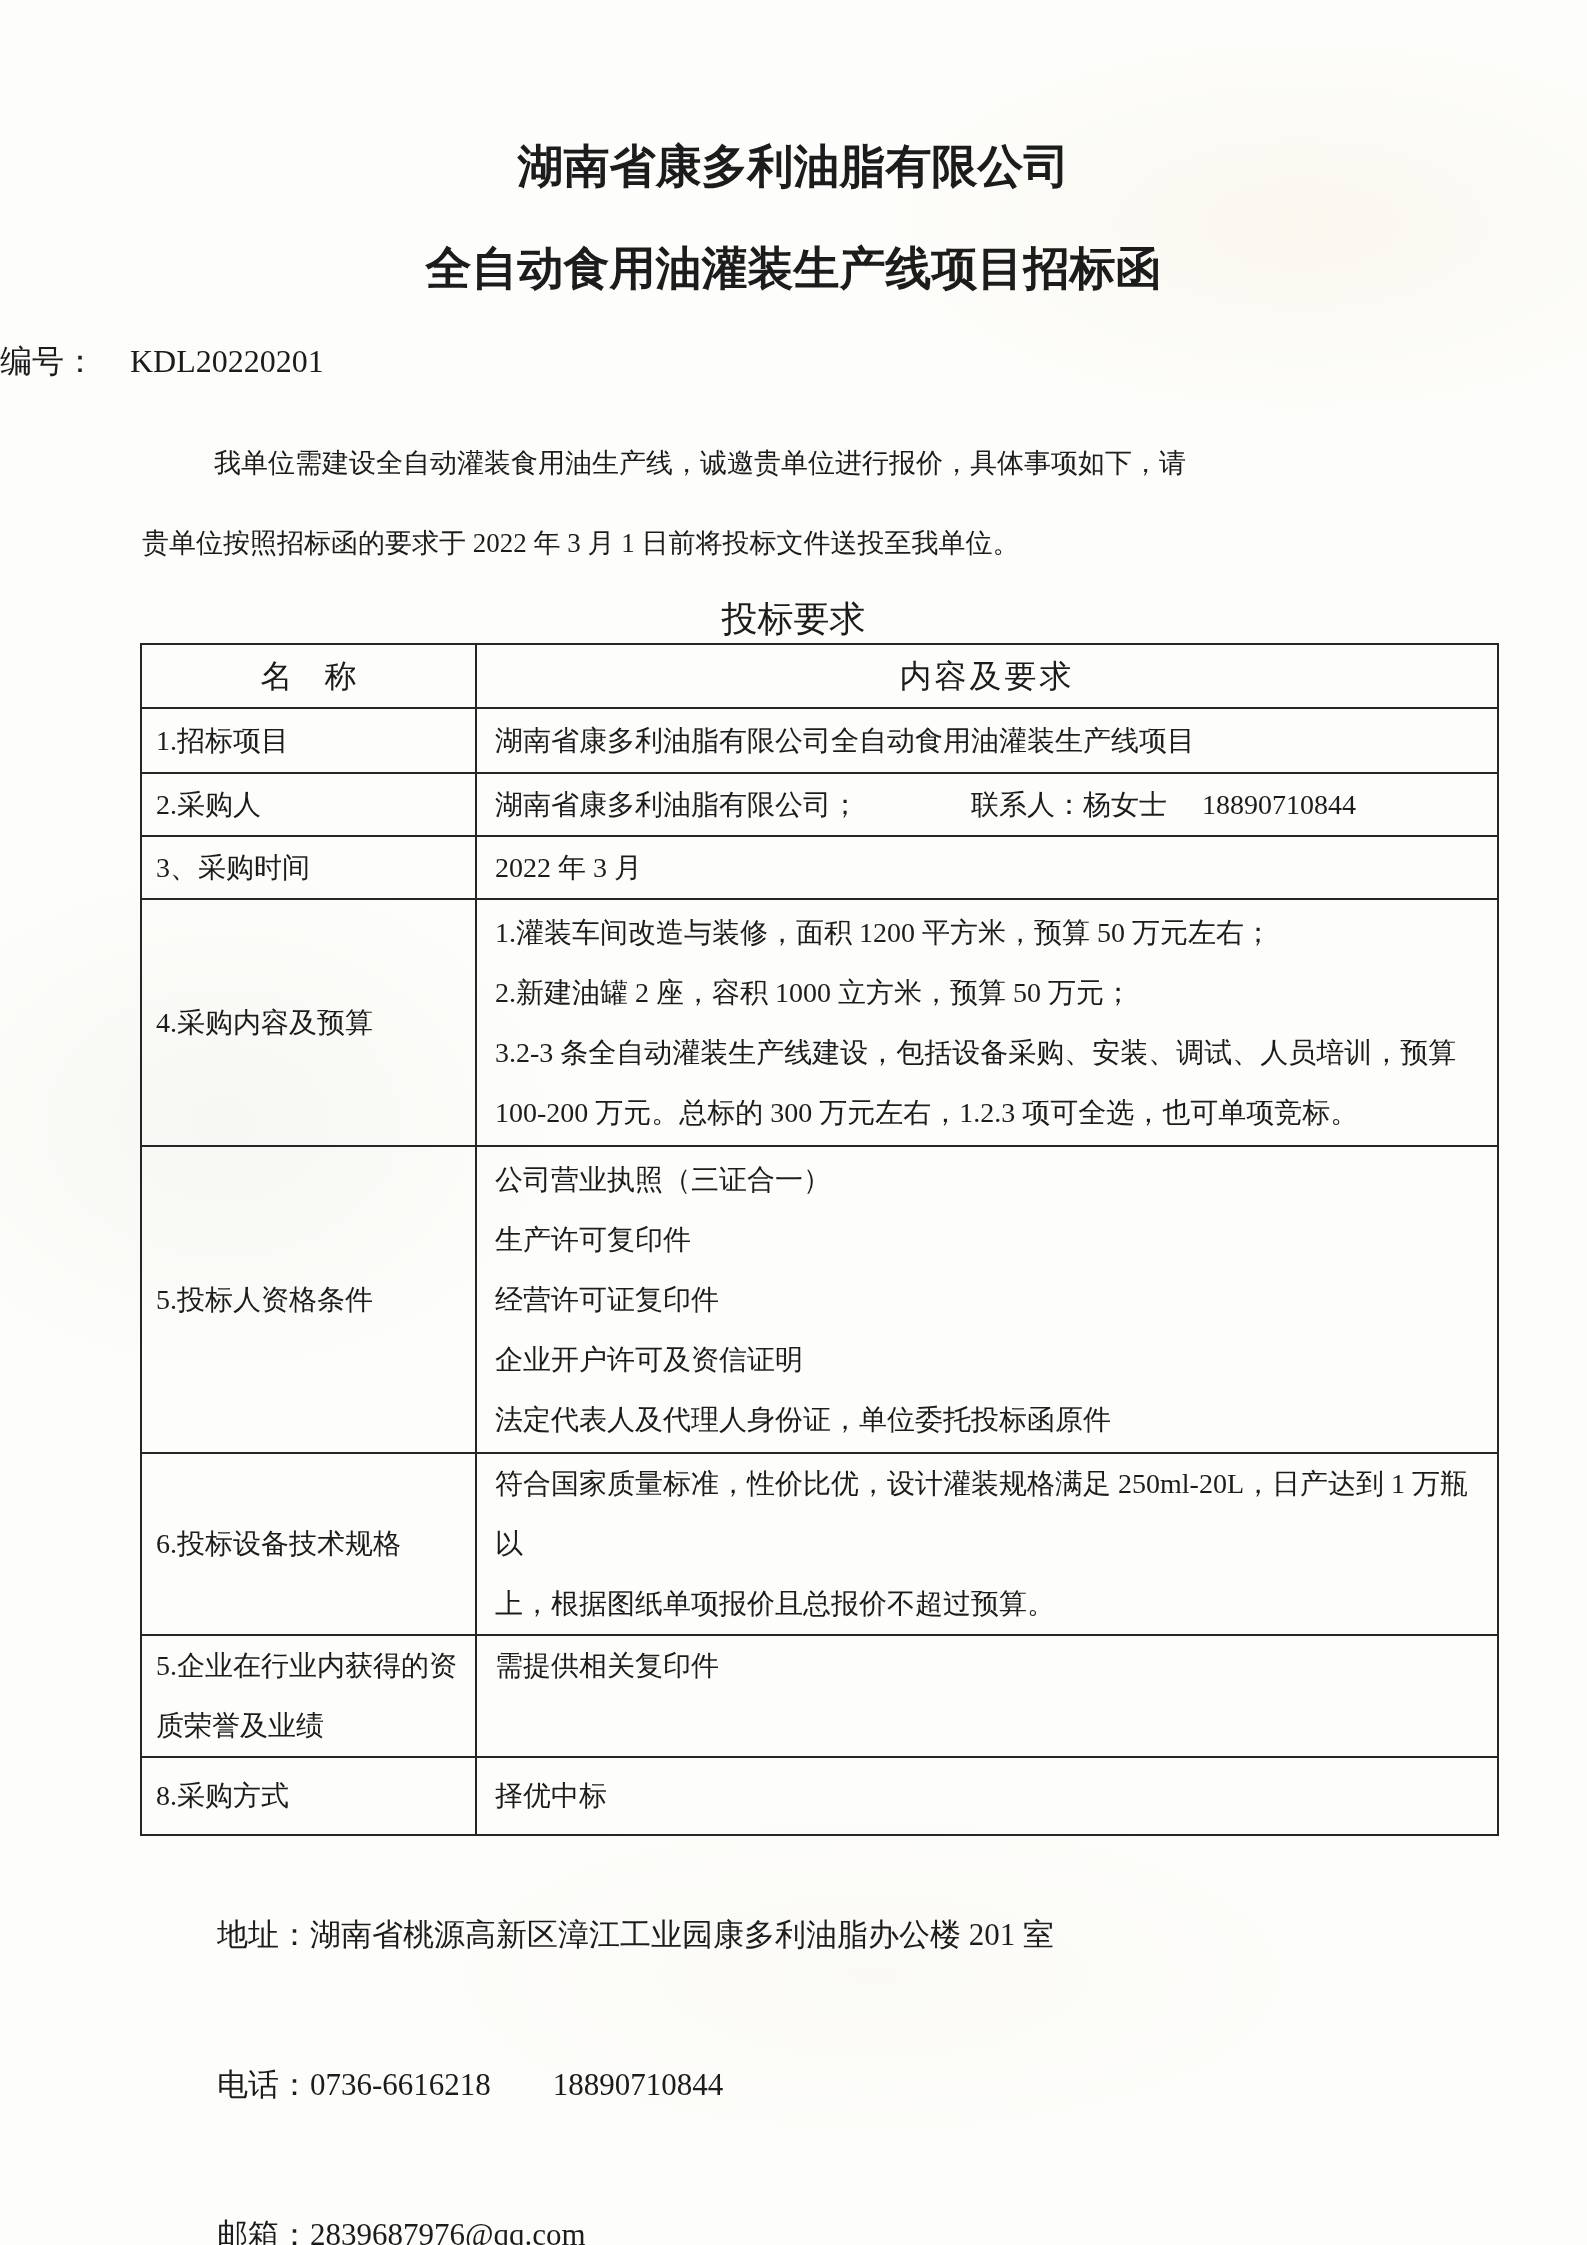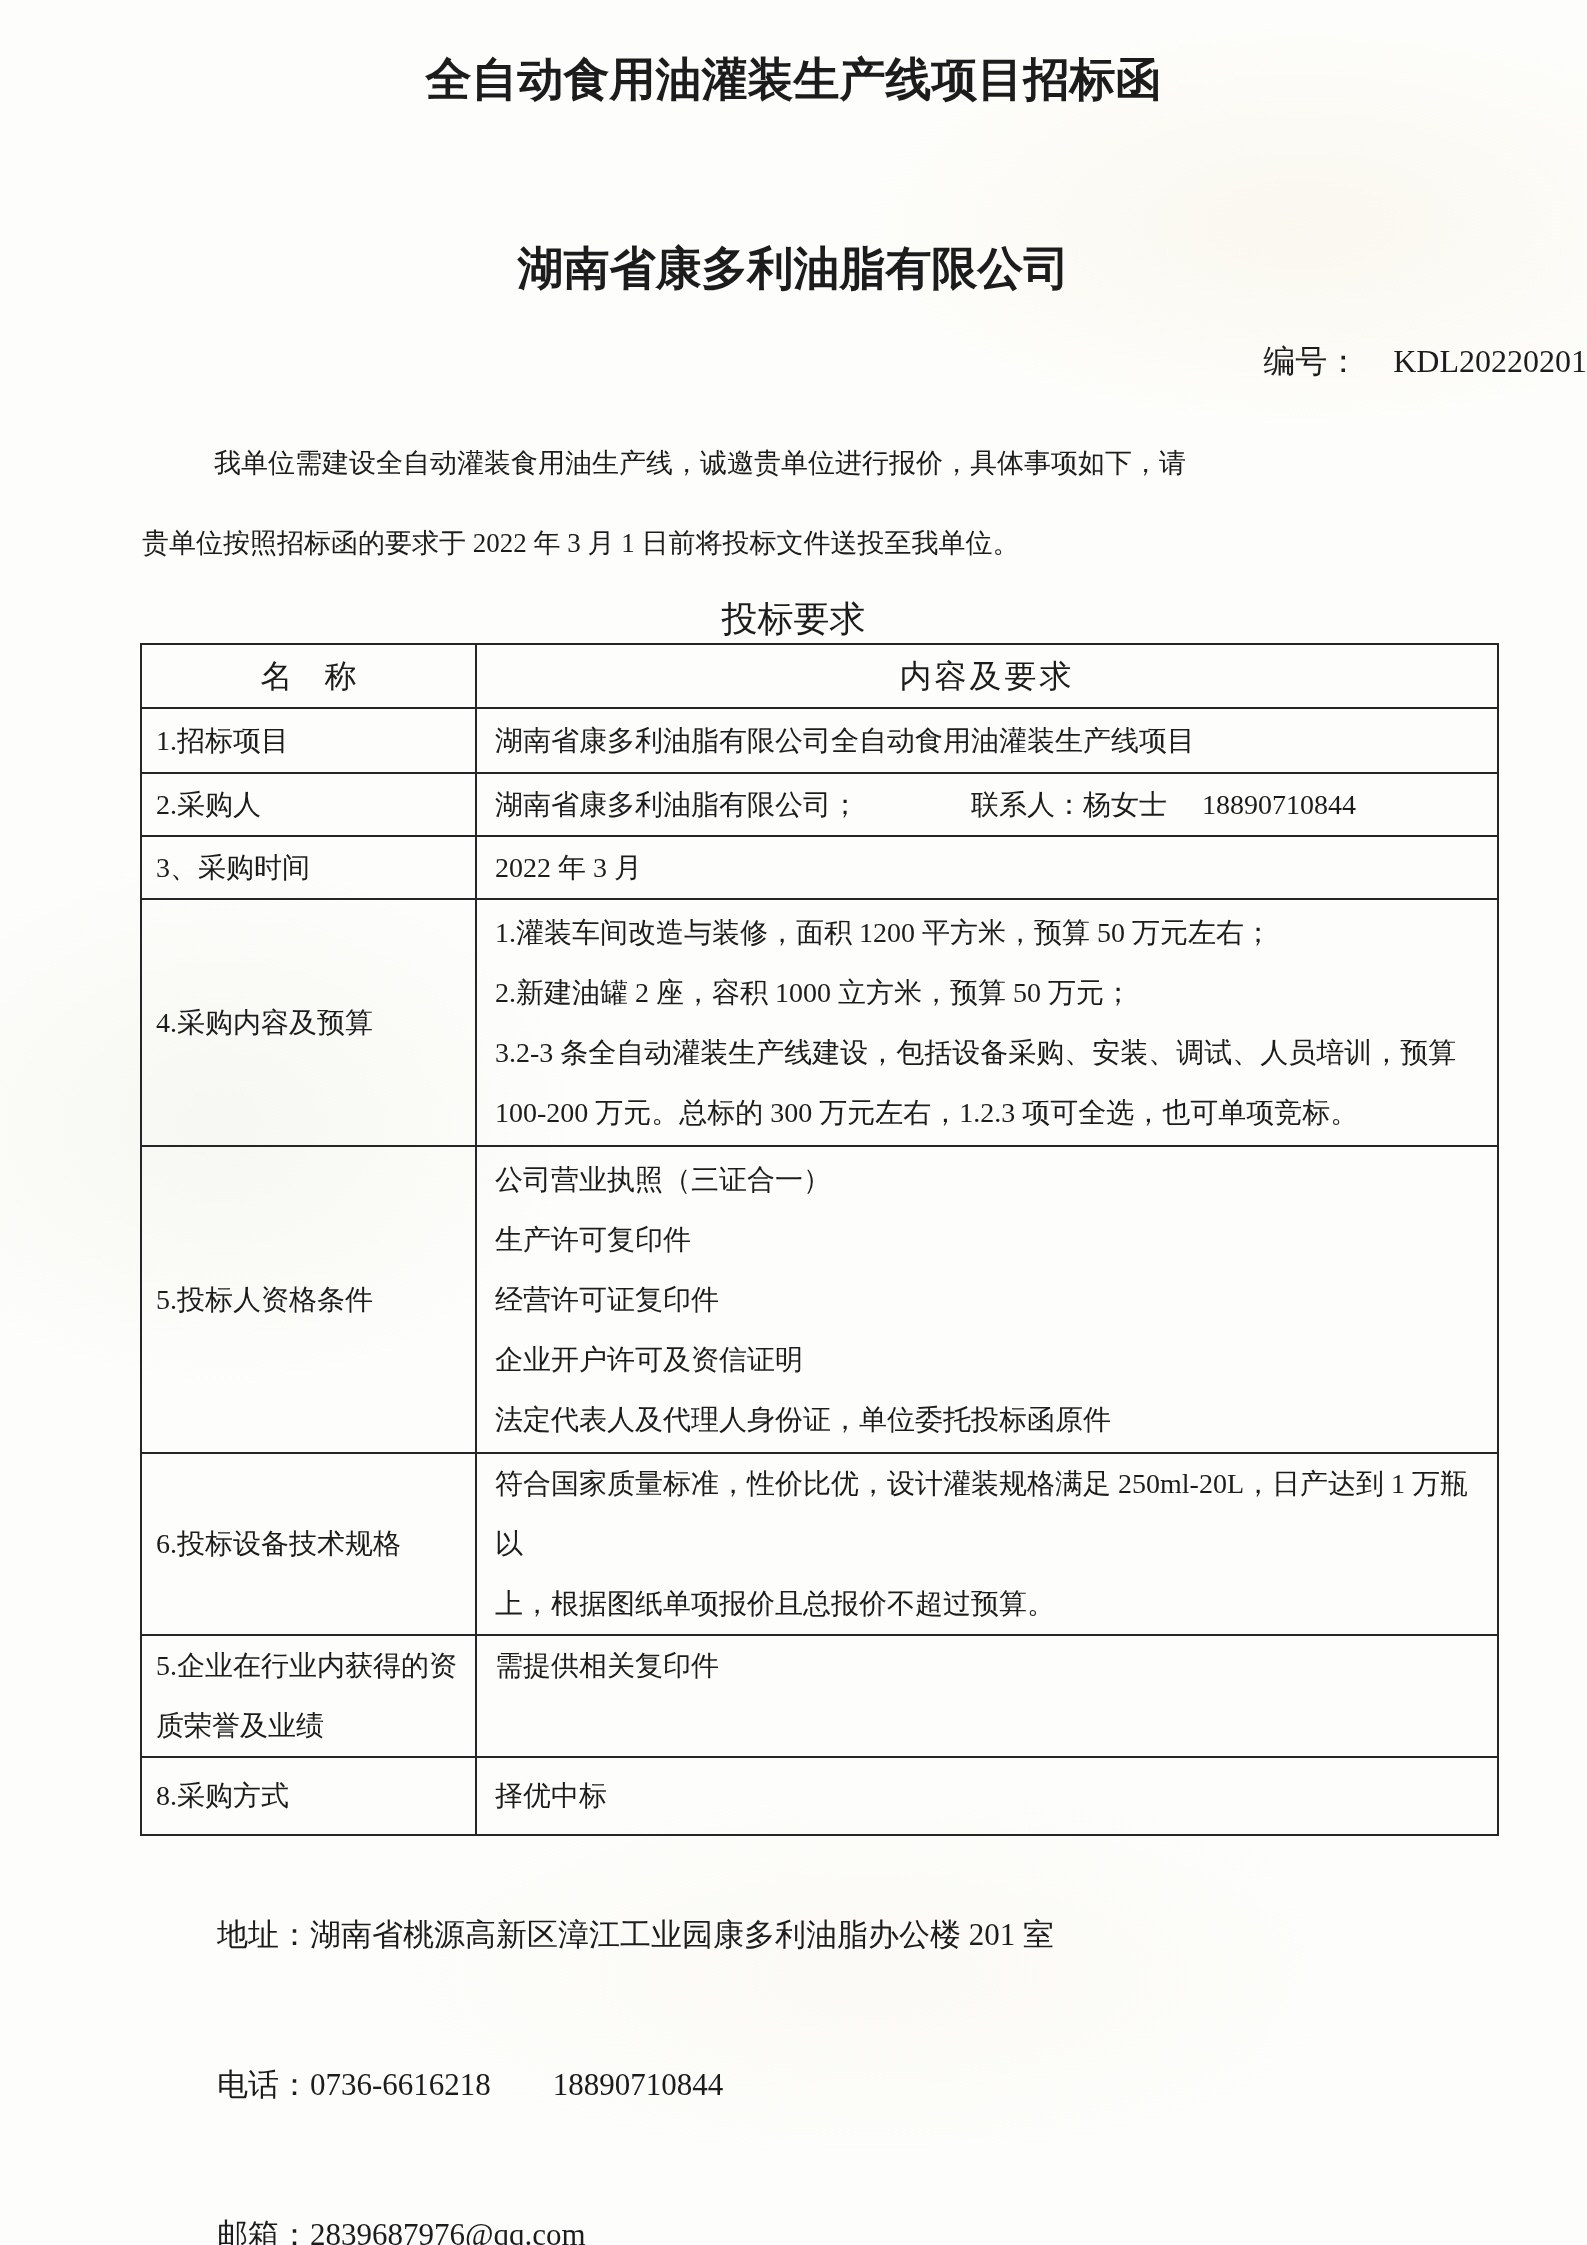--- a/index.html
+++ b/index.html
@@ -18,21 +18,21 @@
       radial-gradient(ellipse 800px 300px at 55% 88%, rgba(240,236,224,0.20), transparent 65%),
       #fdfdfb;
   }
   .title {
     margin: 0; text-align: center;
     font-family: "Liberation Sans", "DejaVu Sans", sans-serif;
     font-weight: 700; font-size: 46px; line-height: 1;
   }
   .title1 { padding-top: 143px; }
   .title2 { margin-top: 56px; }
-  .docnum { margin-top: 54px; text-align: right; font-size: 32px; line-height: 1; }
+  .docnum { margin-top: 54px; text-align: left; font-size: 32px; line-height: 1; }
   .docnum .val { margin-left: 34px; }
   .intro {
     margin: 46px 90px 0 142px;
     font-size: 27px; line-height: 80px;
     text-indent: 72px; white-space: pre-wrap;
   }
   .section-title { margin-top: 12px; text-align: center; font-size: 36px; line-height: 48px; }
   table.req {
     border-collapse: collapse; table-layout: fixed;
     margin-left: 140px; width: 1357px;
@@ -69,22 +69,22 @@
   }
   .contact-heading { width: 408px; letter-spacing: 1px; }
   .contact-lines .line { white-space: pre-wrap; }
   .email { text-decoration: underline; text-underline-offset: 6px; }
 </style>
 </head>
 <body>
 
 <div class="page">
 
+  <h1 class="title title1">湖南省康多利油脂有限公司</h1>
   <h1 class="title title2">全自动食用油灌装生产线项目招标函</h1>
-  <h1 class="title title1">湖南省康多利油脂有限公司</h1>
 
   <div class="docnum">
     <span>编号：</span><span class="val">KDL20220201</span>
   </div>
 
   <p class="intro">我单位需建设全自动灌装食用油生产线，诚邀贵单位进行报价，具体事项如下，请
 贵单位按照招标函的要求于 2022 年 3 月 1 日前将投标文件送投至我单位。</p>
 
   <div class="section-title">投标要求</div>
 

